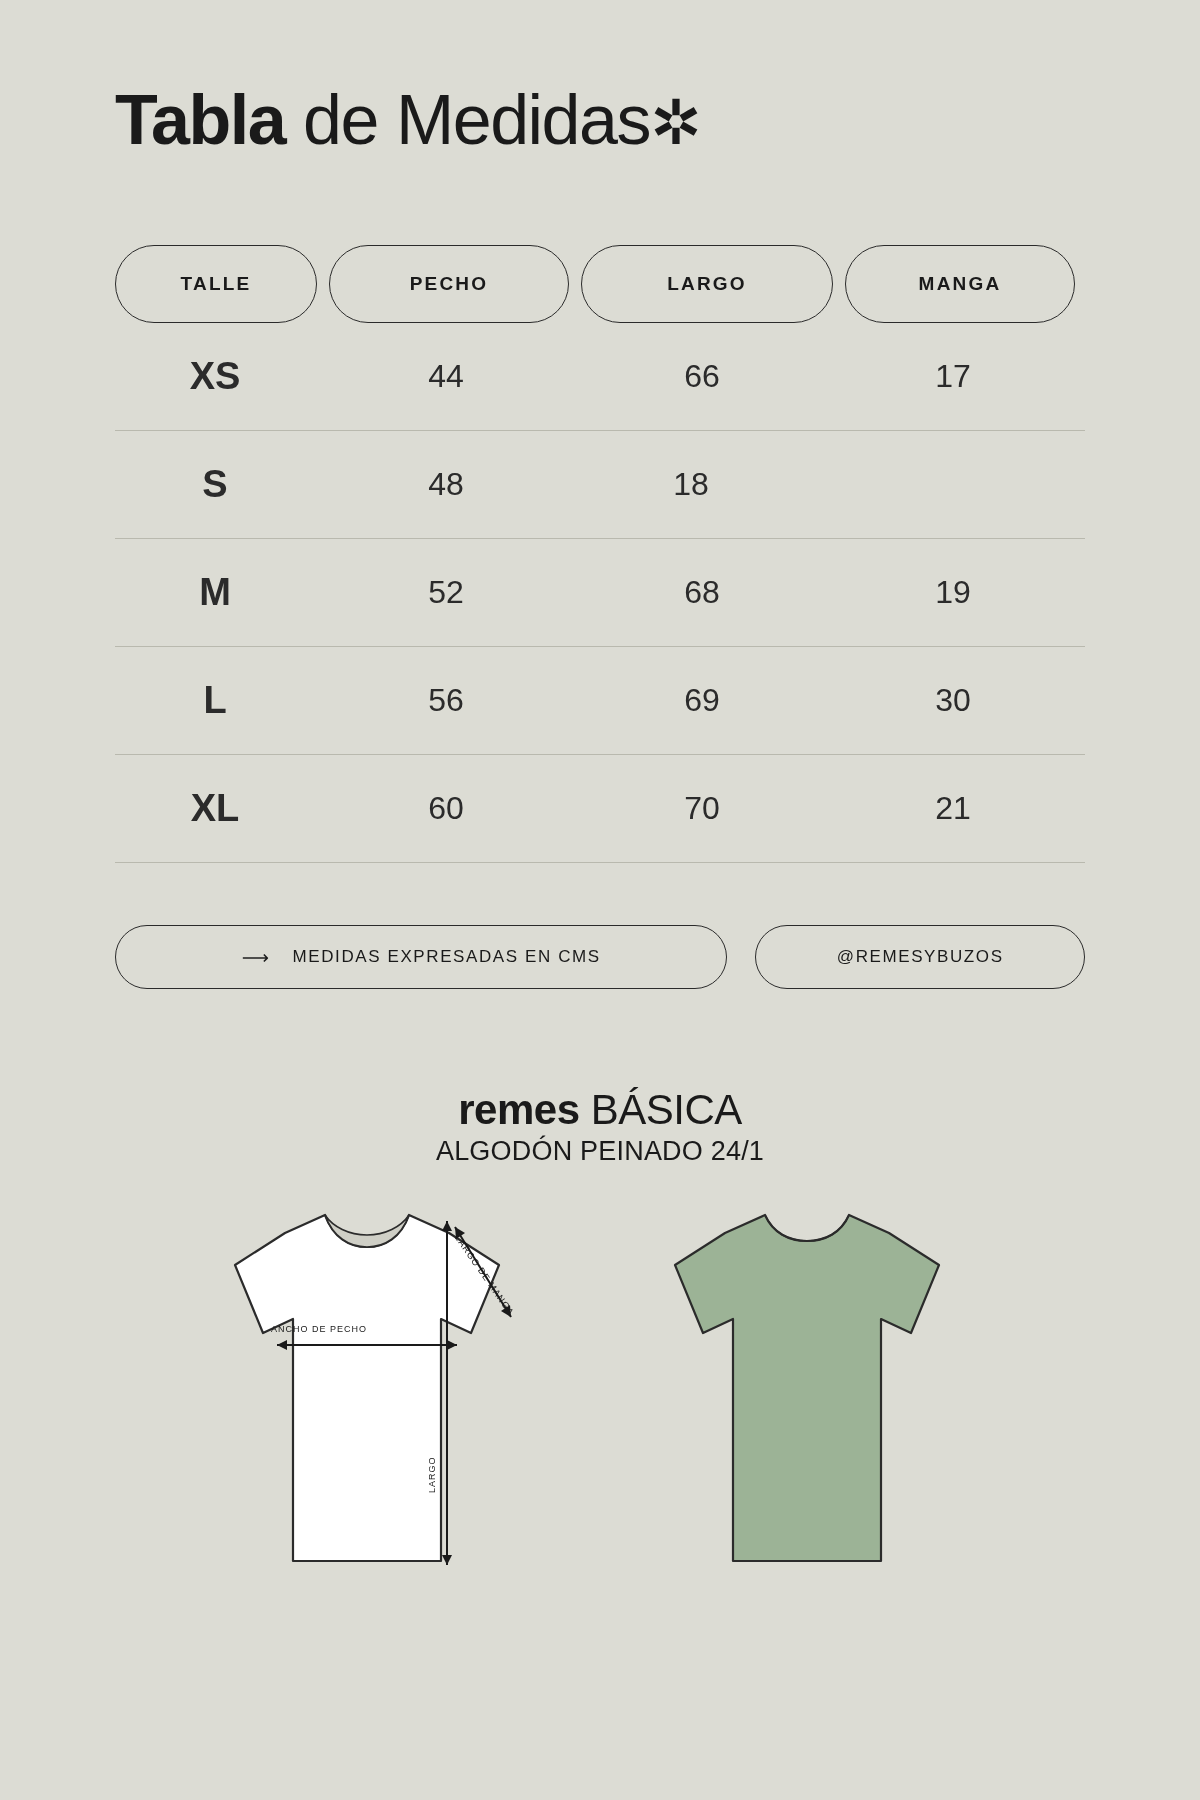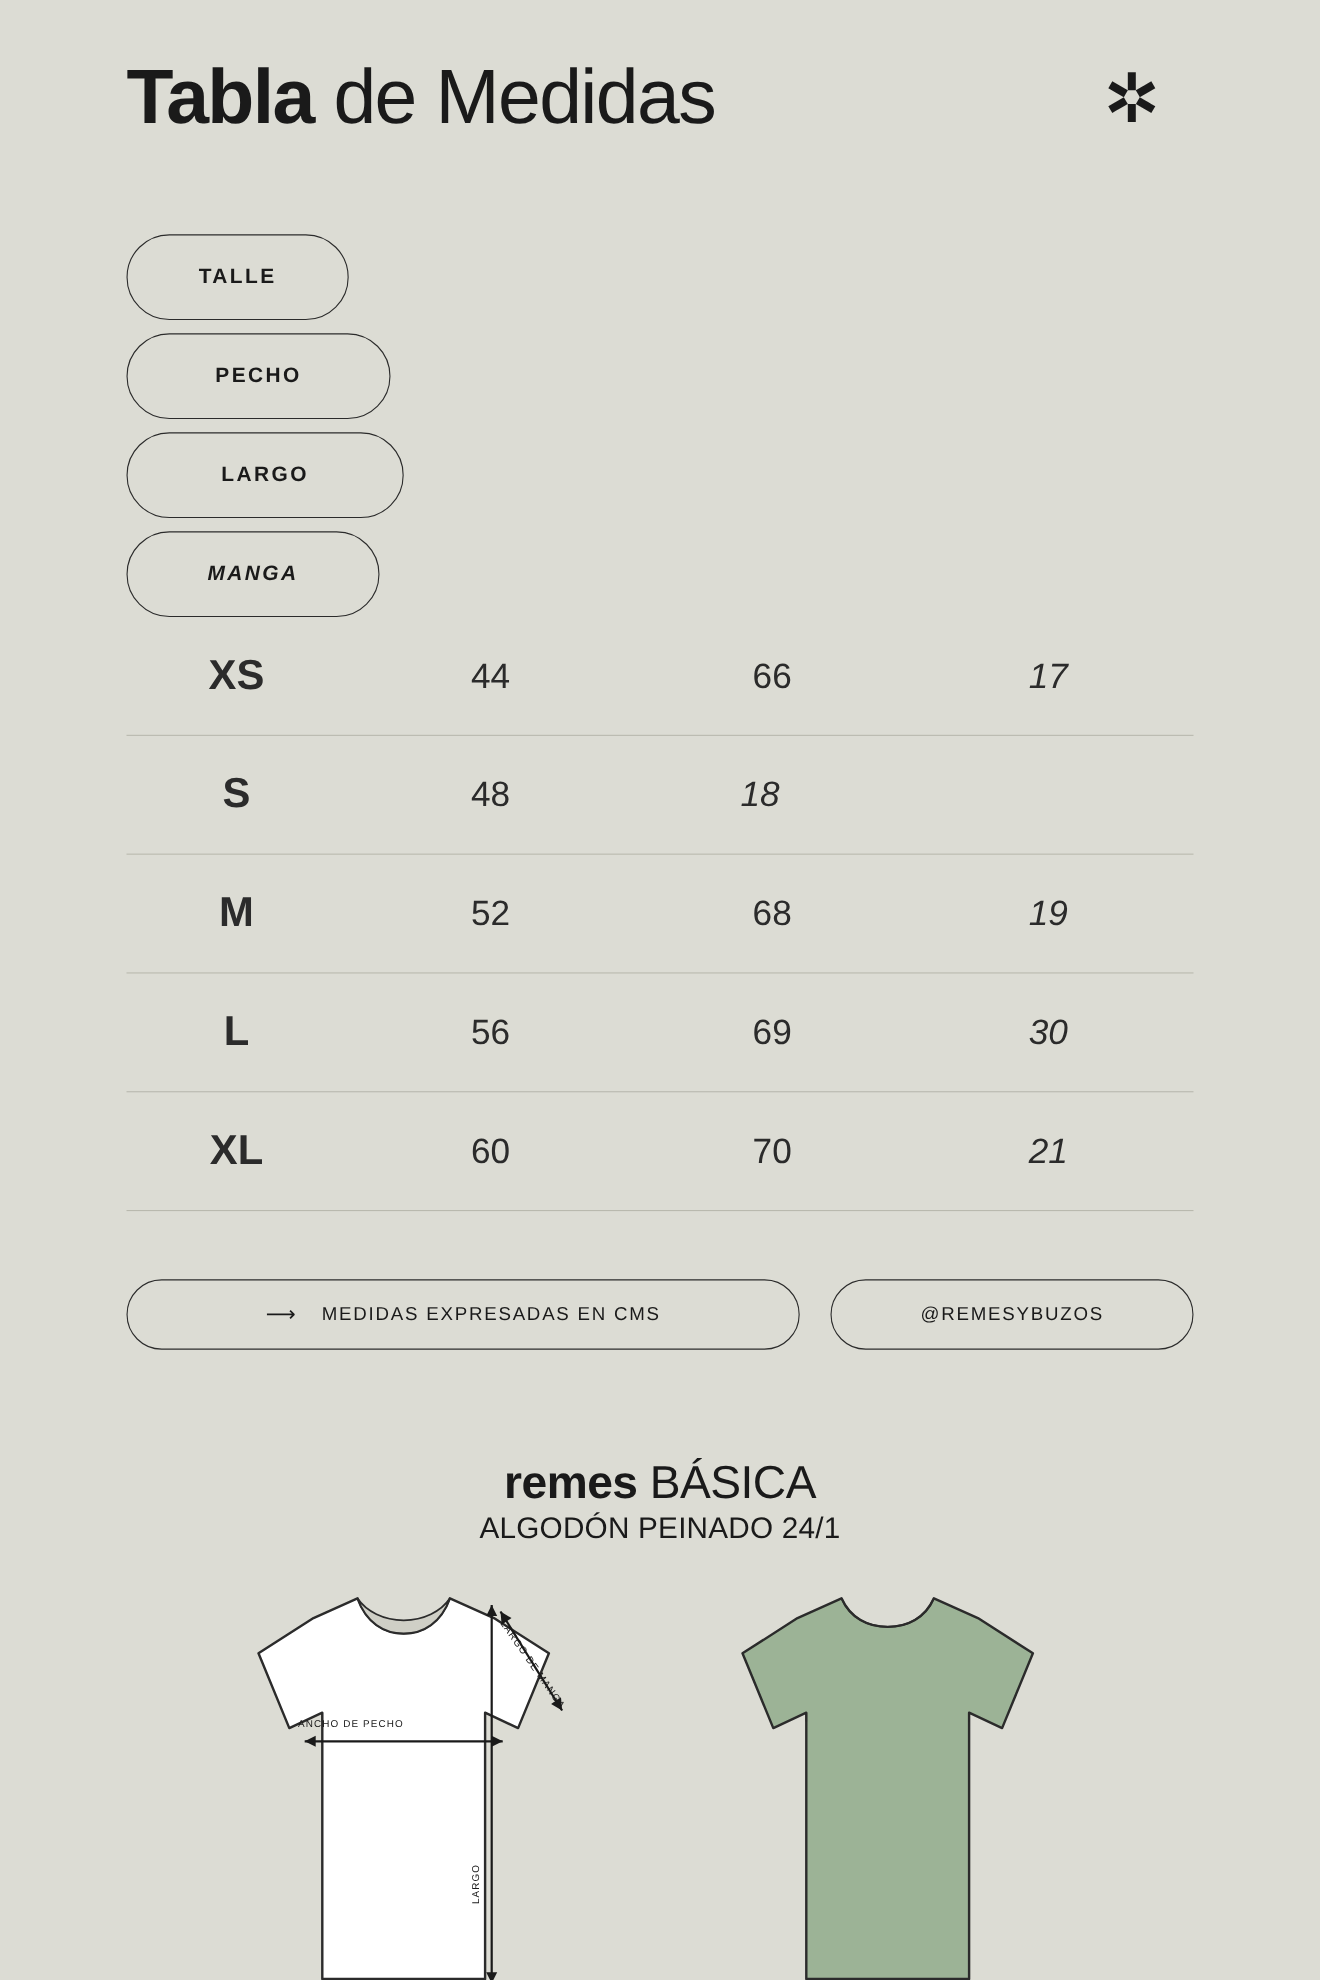--- a/index.html
+++ b/index.html
@@ -19,22 +19,22 @@
     width: 1200px;
     height: 1800px;
     box-sizing: border-box;
     padding: 0 115px;
   }
 
   
   .title-row {
     display: flex;
     align-items: center;
-    justify-content: space-between;
     padding-top: 53px;
+    margin-top: 32px;
   }
   .title {
     font-size: 70px;
     letter-spacing: -1.5px;
     line-height: 1;
     white-space: nowrap;
   }
   .title .bold {
     font-weight: 700;
   }
@@ -49,37 +49,36 @@
     font-weight: 400;
   }
 
   
   .table {
     margin-top: 90px;
   }
   .head-row {
     display: flex;
     gap: 12px;
-    flex-direction: column;
   }
   .pill {
     border: 1.5px solid #2b2b2b;
     border-radius: 40px;
     height: 76px;
     display: flex;
     align-items: center;
     justify-content: center;
     font-size: 19px;
     font-weight: 700;
     letter-spacing: 2.2px;
   }
   .c-talle  { width: 200px; }
   .c-pecho  { width: 238px; }
   .c-largo  { width: 250px; }
-  .c-manga  { width: 228px; font-style: italic; }
+  .c-manga  { width: 228px; }
 
   .data-row {
     display: flex;
     gap: 12px;
     align-items: center;
     height: 107px;
     border-bottom: 1.5px solid #b9b9ae;
   }
   .data-row:first-of-type {
     border-top: none;

